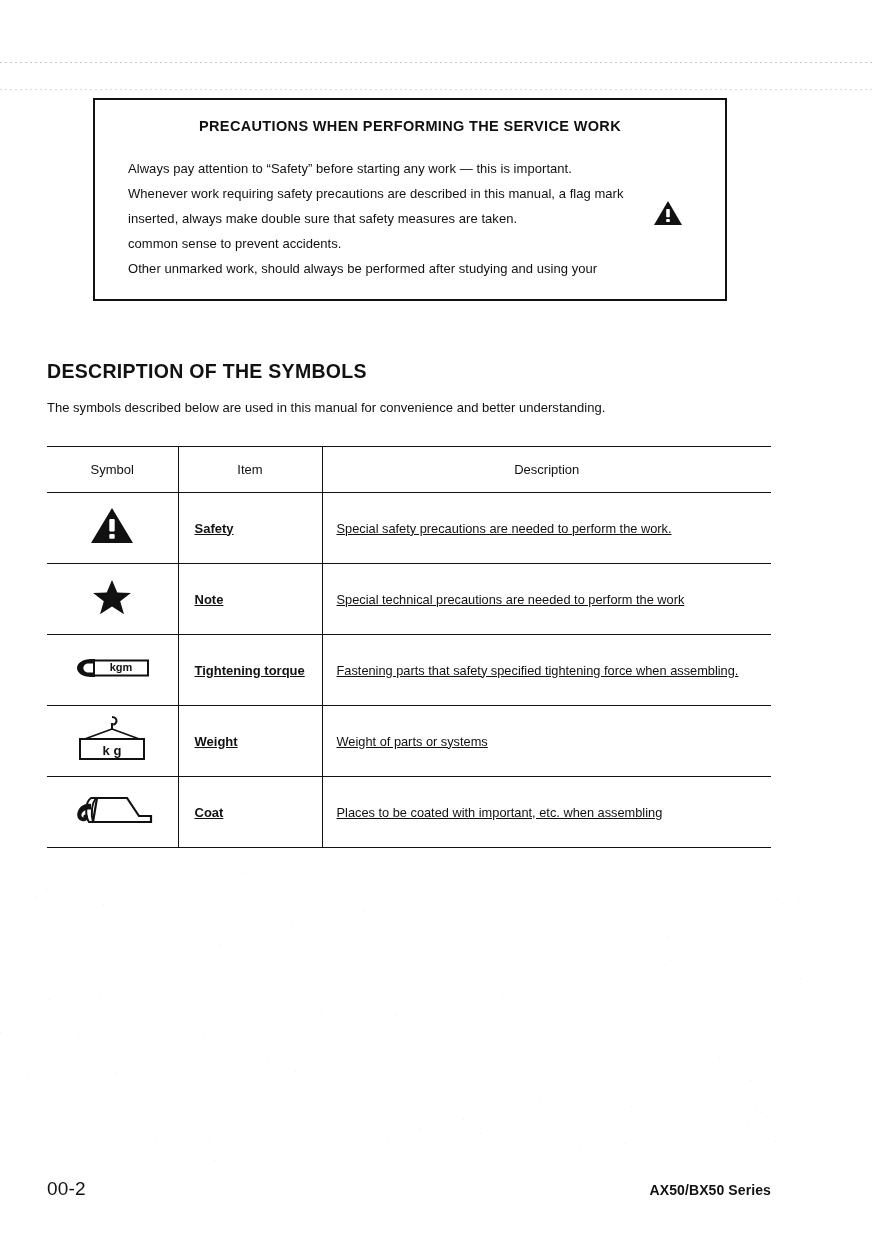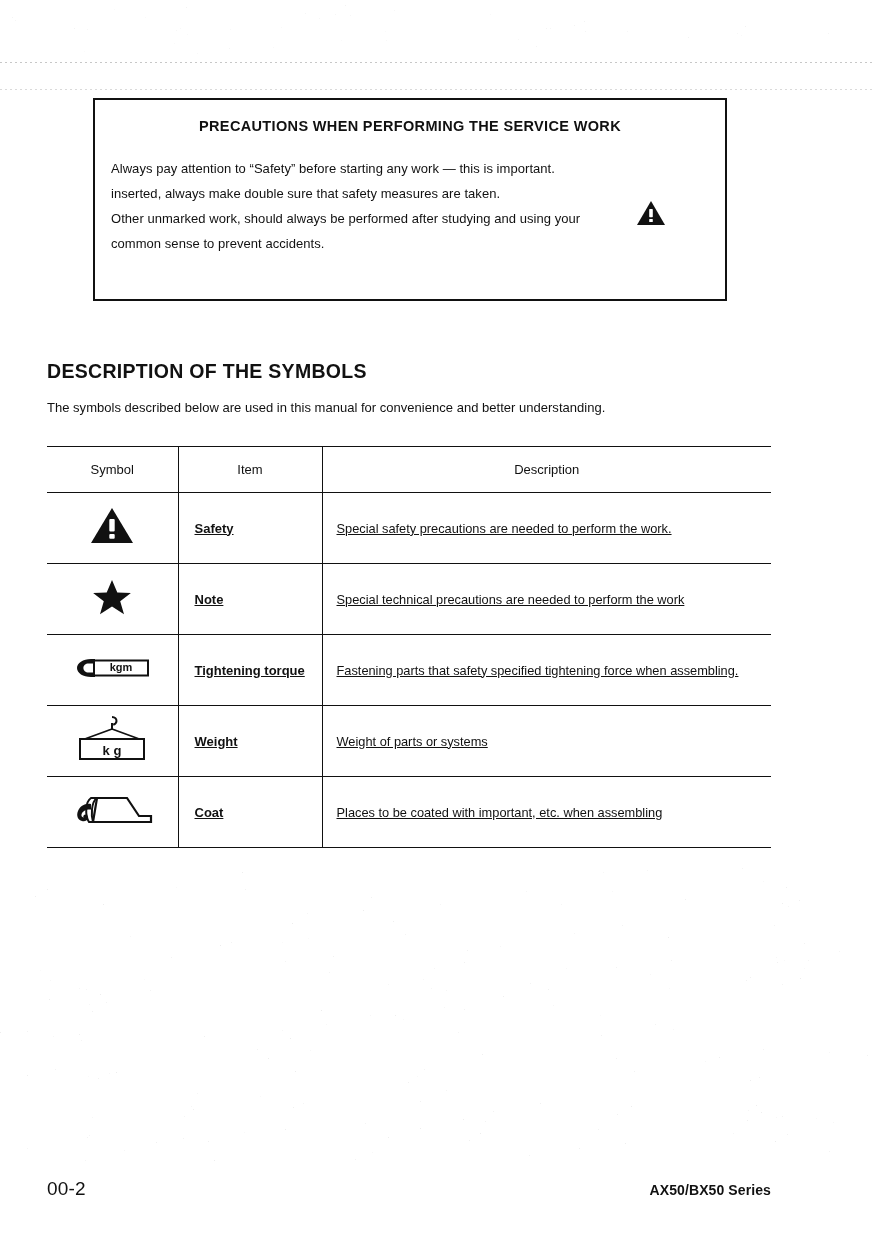--- a/index.html
+++ b/index.html
@@ -63,21 +63,21 @@
 
   .precautions-title {
     text-align: center;
     font-size: 14.5px;
     font-weight: bold;
     letter-spacing: 0.35px;
     margin-top: 18px;
   }
 
   .precautions-body {
-    margin: 22px 0 0 16px;
+    margin: 22px 0 0 33px;
     font-size: 13px;
     line-height: 25px;
     letter-spacing: 0.05px;
     width: 560px;
     position: relative;
   }
   .precautions-body p { white-space: nowrap; }
 
   .inline-warning-icon {
     position: absolute;
@@ -185,23 +185,24 @@
 <div class="page">
 
   <div class="scan-rule r1"></div>
   <div class="scan-rule r2"></div>
 
   <div class="precautions-box">
     <div class="precautions-title">PRECAUTIONS WHEN PERFORMING THE SERVICE WORK</div>
 
     <div class="precautions-body">
       <p>Always pay attention to “Safety” before starting any work — this is important.</p>
+      <p>Whenever work requiring safety precautions are described in this manual, a flag mark</p>
       <p>inserted, always make double sure that safety measures are taken.</p>
+      <p>common sense to prevent accidents.</p>
       <p>Other unmarked work, should always be performed after studying and using your</p>
-      <p>common sense to prevent accidents.</p>
 
       <span class="inline-warning-icon">
         <svg viewBox="0 0 30 26" width="30" height="26" aria-hidden="true">
           <path d="M15 1 L29 25 L1 25 Z" fill="#111"></path>
           <rect x="13.2" y="9" width="3.6" height="8.2" rx="0.7" fill="#fff"></rect>
           <rect x="13.2" y="19" width="3.6" height="3.1" rx="0.6" fill="#fff"></rect>
         </svg>
       </span>
     </div>
   </div>

